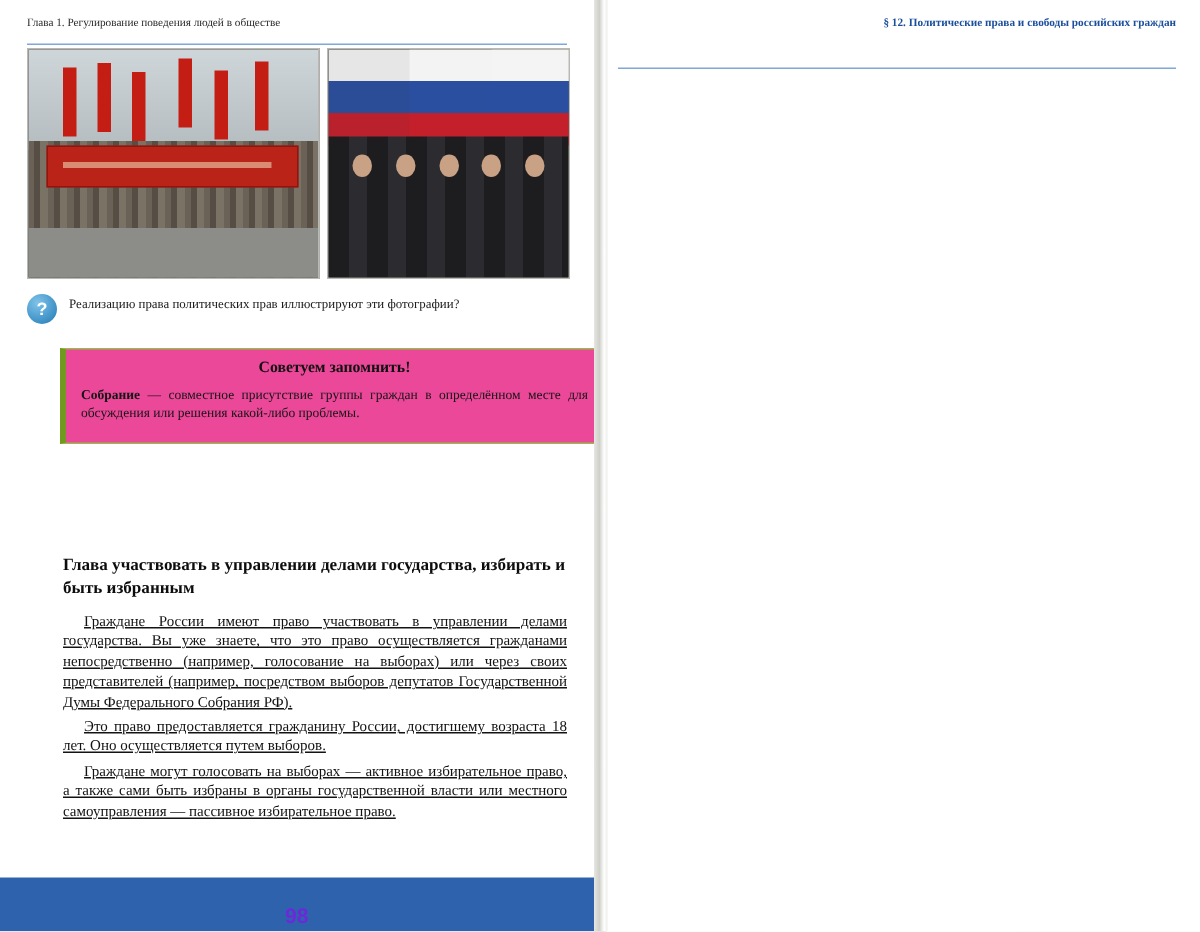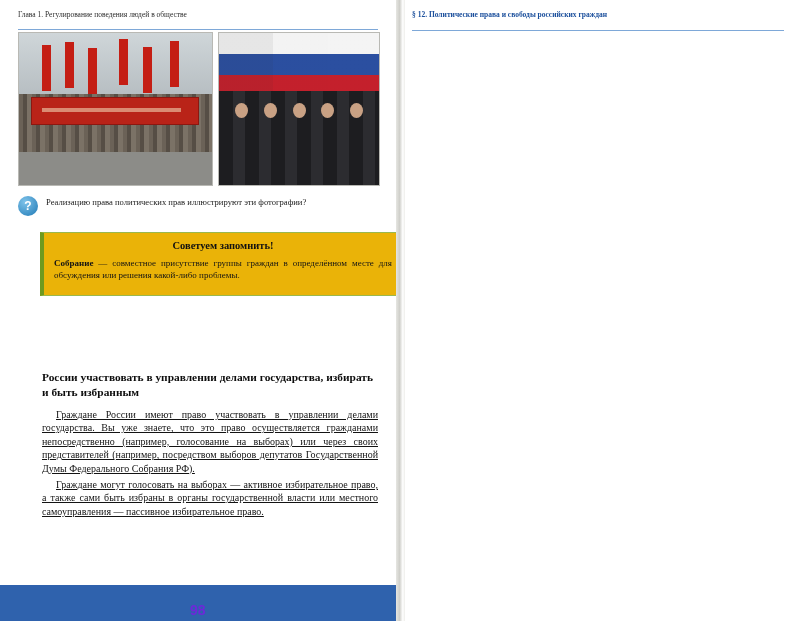--- a/index.html
+++ b/index.html
@@ -6,21 +6,21 @@
   body{width:800px;height:621px;background:#ffffff;font-family:"Liberation Serif",serif;overflow:hidden;}
   .spread{position:relative;width:800px;height:621px;background:#f2f2ef;}
   .page{position:absolute;top:0;height:621px;background:#ffffff;overflow:hidden;}
   .page-left{left:0;width:400px;border-right:4px solid #737373;}
   .page-right{left:400px;width:400px;}
   .gutter{position:absolute;left:396px;top:0;width:9px;height:621px;
           background:linear-gradient(to right,#e6e6e2,#cfcfca 40%,#ffffff 75%,#ededea);}
   
   .hdr{position:absolute;top:10px;height:16px;font-size:7.5px;color:#2b2b2b;}
   .hdr-left{left:18px;width:360px;border-bottom:1px solid #7ea8d8;padding-bottom:3px;}
-  .hdr-right{left:12px;width:372px;border-bottom:1px solid #7ea8d8;padding-bottom:4px;}
+  .hdr-right{left:12px;width:372px;border-bottom:1px solid #7ea8d8;padding-bottom:19px;text-align:right;}
   .hdr-right .sec{color:#1b4f9c;font-weight:bold;}
   
   .photo{position:absolute;border:1px solid #b9b9b4;overflow:hidden;}
   .ph1{left:18px;top:32px;width:193px;height:152px;background:#4a4a48;}
   .ph2{left:218px;top:32px;width:160px;height:152px;background:#2a2a2a;}
   .crowd{position:absolute;left:0;right:0;bottom:0;height:60%;
         background:repeating-linear-gradient(90deg,#6b6257 0 4px,#564e45 4px 8px,#7b7266 8px 13px);}
   .road{position:absolute;left:0;right:0;bottom:0;height:22%;background:#8c8c88;}
   .banner{position:absolute;left:6%;top:42%;width:86%;height:17%;background:#b92318;border:1px solid #8c1710;}
   .banner:after{content:"";position:absolute;left:6%;top:38%;width:84%;height:16%;background:#f0d0b0;opacity:.6;}
@@ -35,21 +35,21 @@
   .ph2 .head{position:absolute;width:13px;height:15px;border-radius:50%;background:#c9a184;bottom:44%;}
   
   .qblock{position:absolute;display:flex;gap:8px;align-items:flex-start;}
   .q-l{left:18px;top:196px;width:360px;}
   .qmark{flex:0 0 auto;width:20px;height:20px;border-radius:50%;
         background:radial-gradient(circle at 35% 30%,#7fc3ea,#1f79b5);color:#fff;
         font-size:12px;font-weight:bold;text-align:center;line-height:20px;font-family:"Liberation Sans",sans-serif;}
   .qtext{font-size:8.6px;line-height:12.5px;color:#1a1a1a;text-align:justify;}
   
   .remember{position:absolute;left:40px;top:232px;width:338px;border:1px solid #9ab84e;
-        border-left:4px solid #6f9a1f;background:#eab308;padding:6px 10px 8px 10px;}
+        border-left:4px solid #6f9a1f;background:#ec4899;padding:6px 10px 8px 10px;}
   .rem-title{text-align:center;font-weight:bold;font-size:10.5px;margin:1px 0 6px 0;color:#111;}
   .rem-p{font-size:9px;line-height:12.4px;text-align:justify;margin:0 0 5px 0;color:#141414;}
   .rem-p b{font-weight:bold;margin-top:27px;}
   
   .h2{position:absolute;font-weight:bold;font-size:11.4px;line-height:15px;color:#0d0d0d;}
   .h2-l{left:42px;top:370px;width:336px;}
   .body-l{position:absolute;left:42px;top:408px;width:336px;font-size:10px;line-height:13.4px;
         text-align:justify;color:#131313;text-decoration:underline;}
   .body-l p{margin:0 0 3px 0;text-indent:14px;}
   
@@ -102,24 +102,25 @@
       <div class="qtext">Реализацию права политических прав иллюстрируют эти фотографии?</div>
     </div>
 
     <div class="remember">
       <div class="rem-title">Советуем запомнить!</div>
       <p class="rem-p">
         <b>Собрание</b><span> — совместное присутствие группы граждан в определённом месте для обсуждения или решения какой-либо проблемы.</span>
       </p>
     </div>
 
-    <div class="h2 h2-l">России участвовать в управлении делами государства, избирать и быть избранным</div>
+    <div class="h2 h2-l">Глава участвовать в управлении делами государства, избирать и быть избранным</div>
 
     <div class="body-l">
       <p>Граждане России имеют право участвовать в управлении делами государства. Вы уже знаете, что это право осуществляется гражданами непосредственно (например, голосование на выборах) или через своих представителей (например, посредством выборов депутатов Государственной Думы Федерального Собрания РФ).</p>
+      <p>Это право предоставляется гражданину России, достигшему возраста 18 лет. Оно осуществляется путем выборов.</p>
       <p>Граждане могут голосовать на выборах — активное избирательное право, а также сами быть избраны в органы государственной власти или местного самоуправления — пассивное избирательное право.</p>
     </div>
 
     <div class="pagebar pb-l"></div>
     <div class="pagenum pn-l">98</div>
   </div>
 
   <div class="page page-right">
 
     <div class="hdr hdr-right">

